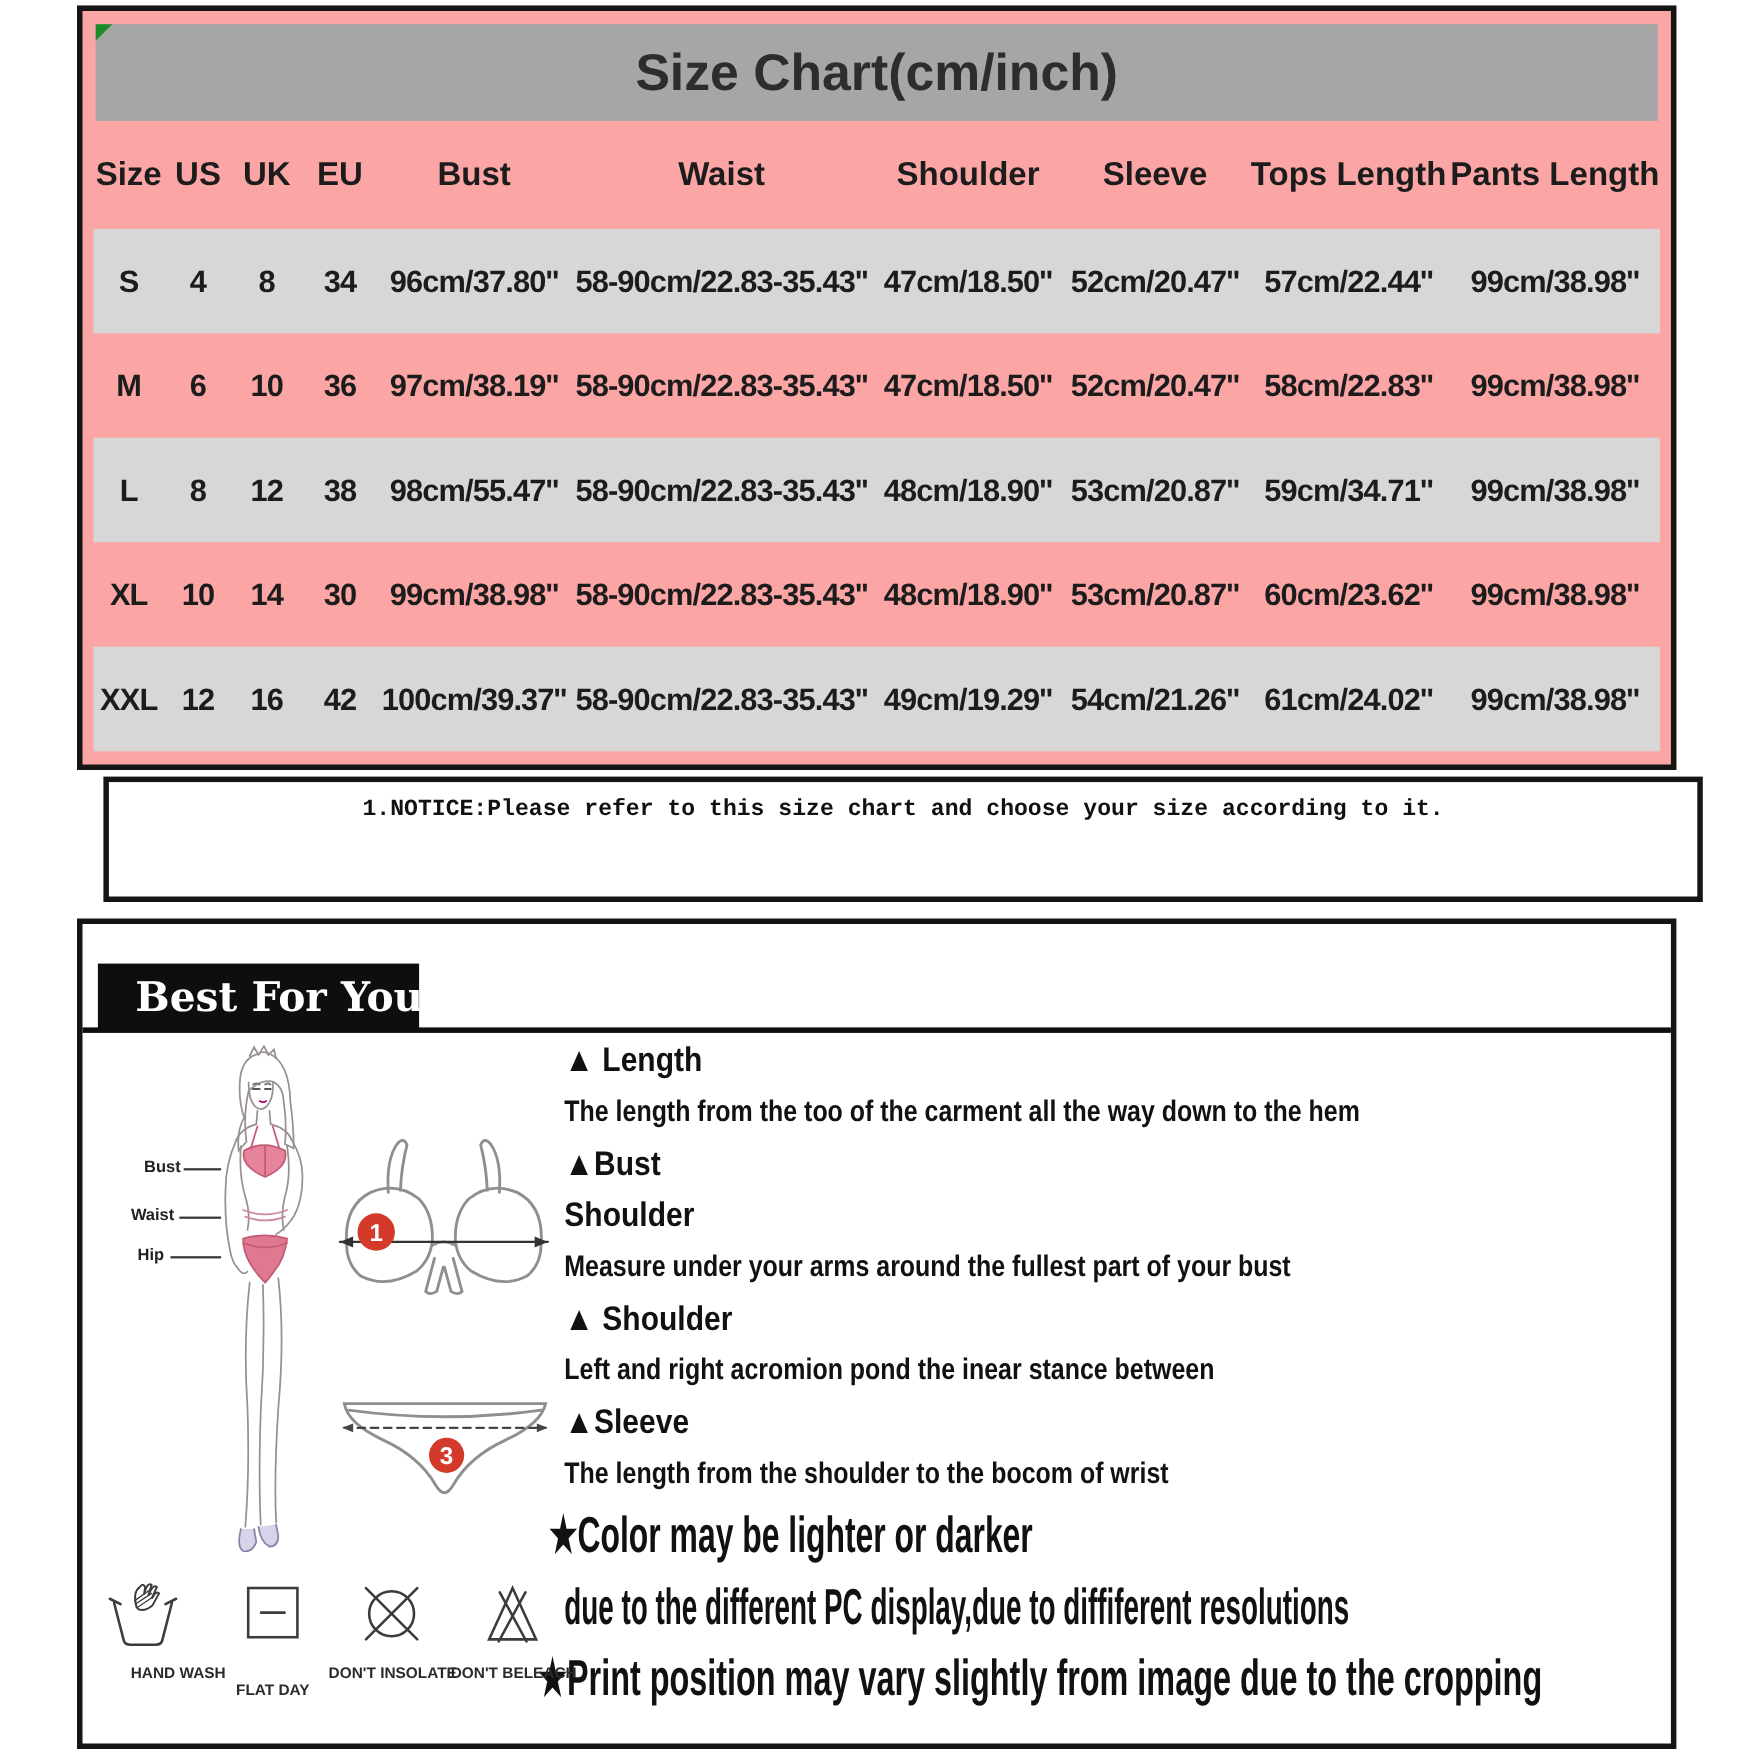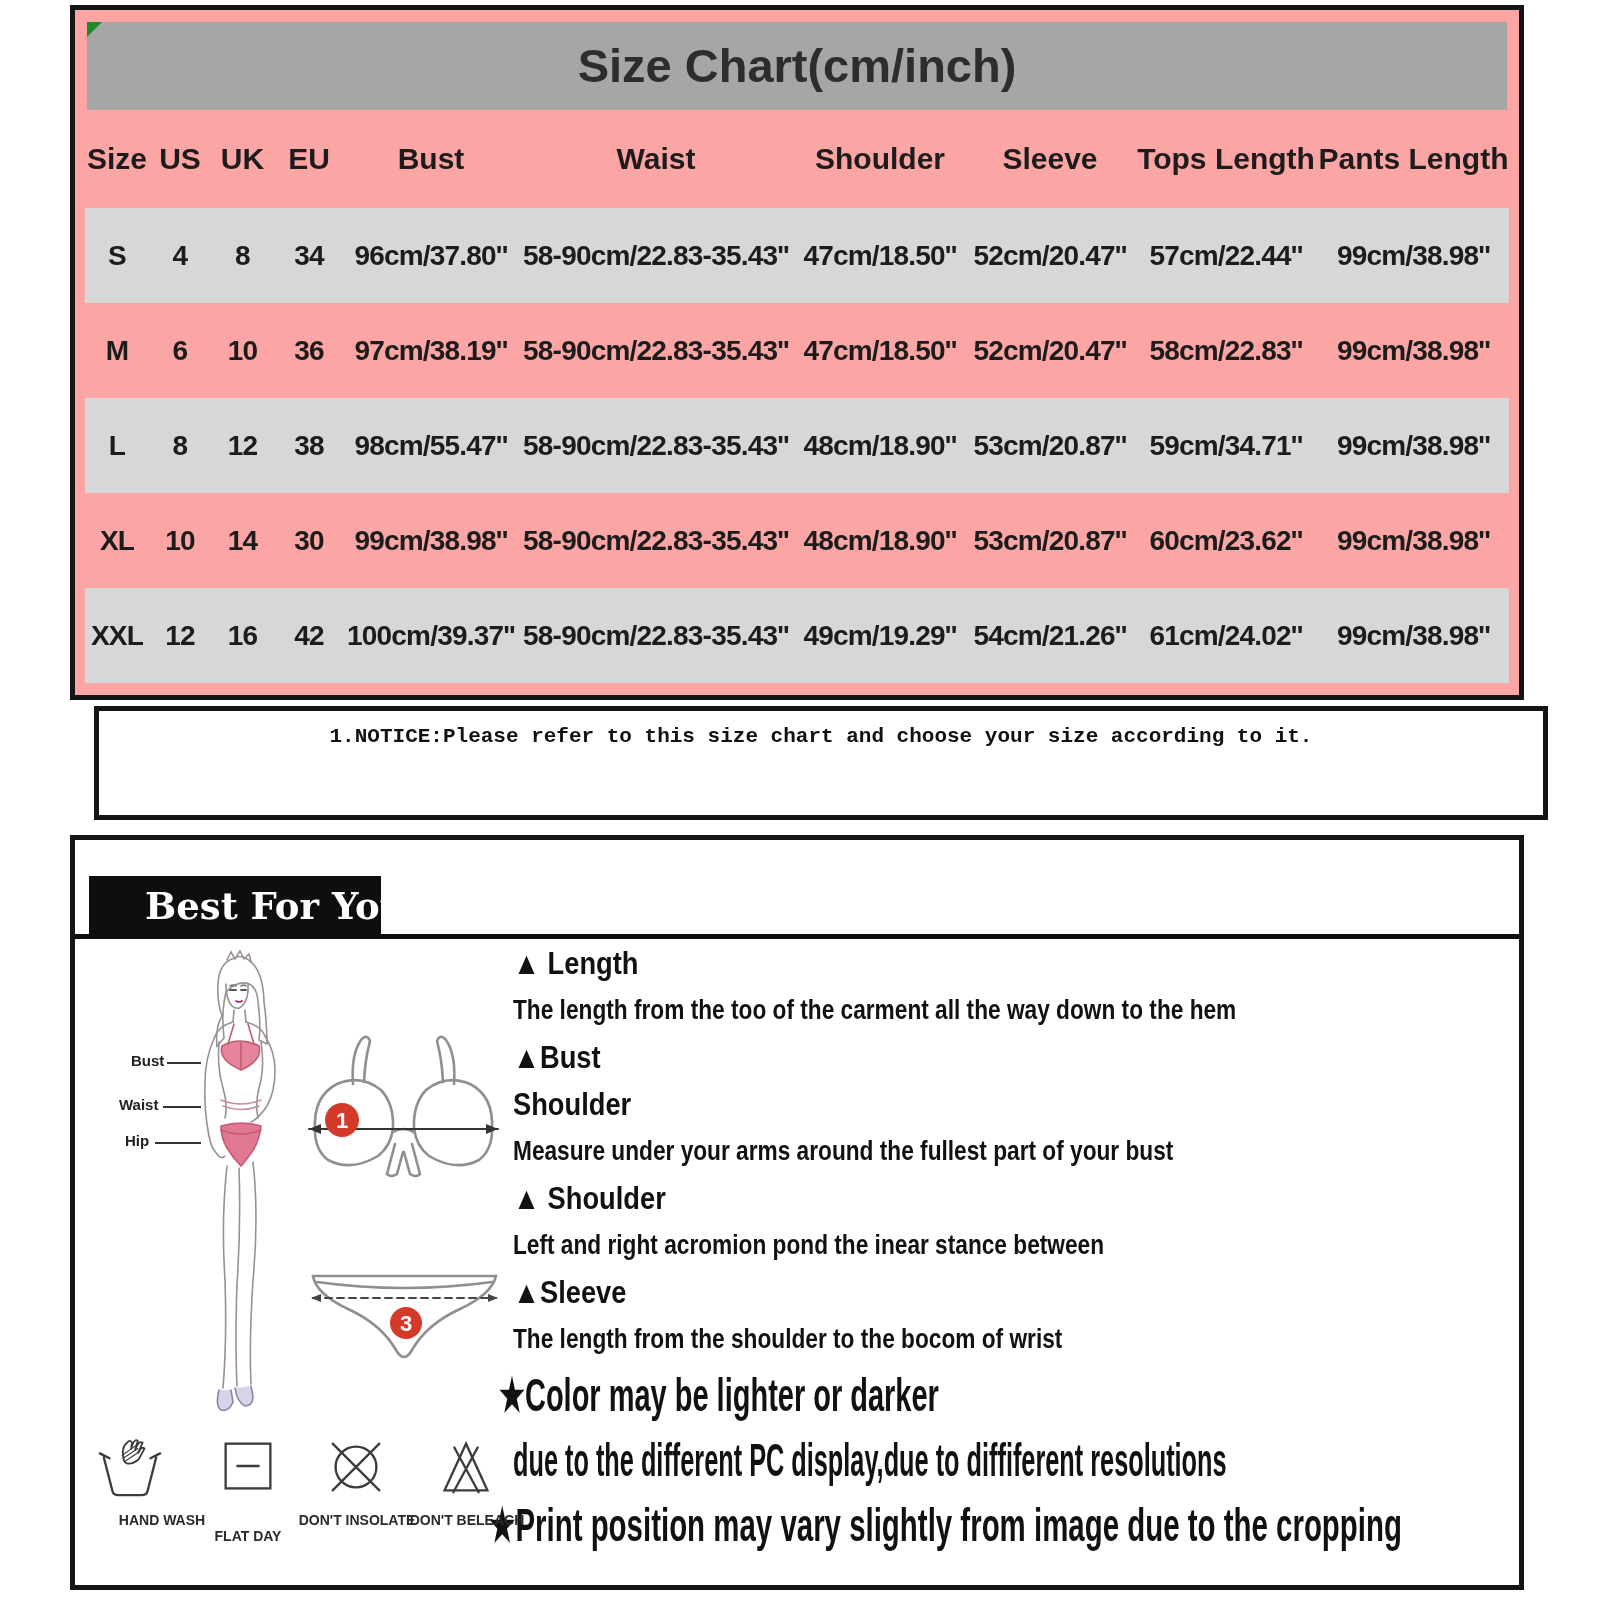--- a/index.html
+++ b/index.html
@@ -28,21 +28,21 @@
               border:5px solid #151515;background:#fff;text-align:center;margin-left:24px;}
   #box-notice .nline{font-family:"Liberation Mono",monospace;font-weight:bold;
                      font-size:21px;line-height:29px;color:#111;white-space:nowrap;}
   #box-notice .pad{padding-top:11px;}
 
   
   #box-best{position:absolute;left:70px;top:835px;width:1444px;height:745px;
             border:5px solid #151515;background:#fff;}
   .banner{position:absolute;left:14px;top:36px;width:292px;height:62px;background:#0e0e0e;}
   .banner span{display:block;color:#fff;font-family:"DejaVu Serif",serif;font-weight:bold;
-               font-size:37px;line-height:60px;padding-left:56px;white-space:nowrap;}
+               font-size:37px;line-height:60px;padding-left:34px;white-space:nowrap;}
   .rule{position:absolute;left:0;top:94px;width:1444px;height:5px;background:#0e0e0e;}
 
   
   .rcol{position:absolute;left:438px;top:100px;width:1020px;}
   .rl{white-space:nowrap;transform-origin:left center;font-weight:bold;color:#111;}
   .rl.head{font-size:31px;line-height:47px;transform:scaleX(0.88);}
   .rl.body{font-size:27px;line-height:47px;transform:scaleX(0.84);}
   .rl.big {font-size:46px;line-height:65px;}
   .rl.b1{transform:scaleX(0.63);margin-left:-14px;}
   .rl.b2{transform:scaleX(0.55);}

